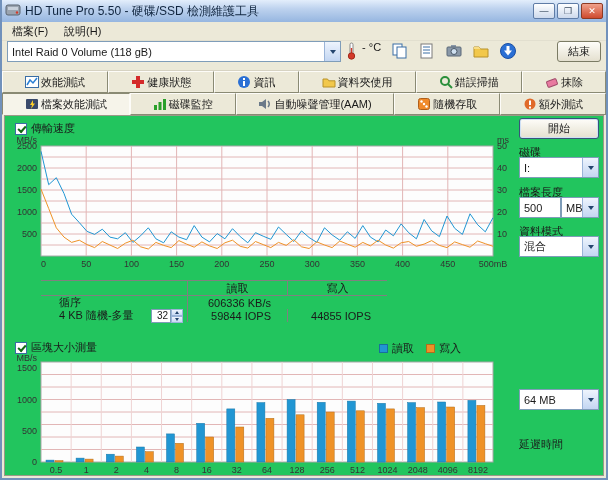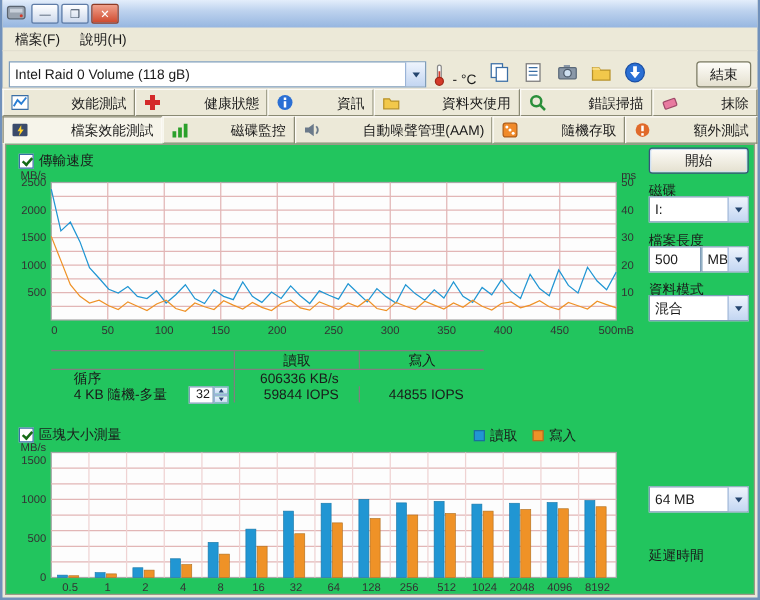--- a/index.html
+++ b/index.html
@@ -6,34 +6,34 @@
 html,body{width:608px;height:480px;overflow:hidden}
 body{font-family:"Liberation Sans","DejaVu Sans",sans-serif;font-size:11px;background:#ece9d8;position:relative;color:#1a1a1a}
 .window{position:absolute;inset:0;border:2px solid #7191bb;border-top:none;background:#ece9d8}
 .titlebar{height:22px;display:flex;align-items:center;gap:4px;padding:0 3px;background:linear-gradient(180deg,#e3eefb,#bdd2ee 40%,#96b6e0)}
 .titlebar .title{flex:1;font-size:12px;color:#10253f;white-space:nowrap;overflow:hidden}
 .winbtns{display:flex;gap:2px}
 .winbtn{width:22px;height:16px;font-size:9px;line-height:1;border:1px solid #5f7ca6;border-radius:2px;background:linear-gradient(#ffffff,#cdd9ec);color:#3a4a5f;padding:0}
 .winbtn.close{background:linear-gradient(#f0a18c,#cf4a2e);color:#fff;border-color:#8d3a24}
 .menubar{height:19px;display:flex;align-items:center;padding:0 2px;border-bottom:1px solid #e2dfcf}
 .menu-item{padding:2px 8px}
-.toolbar{height:30px;display:flex;align-items:flex-end;gap:5px;padding:0 5px;border-bottom:1px solid #d6d2c2}
+.toolbar{height:30px;display:flex;align-items:flex-start;gap:5px;padding:0 5px;border-bottom:1px solid #d6d2c2}
 .combo{height:21px;background:#fff;border:1px solid #7f9db9;display:flex;align-items:center}
 .combo-val{flex:1;padding:0 4px;white-space:nowrap;overflow:hidden}
 .combo-btn{width:16px;height:100%;display:flex;align-items:center;justify-content:center;background:linear-gradient(#eef4fd,#c3d6f2);border-left:1px solid #9ab4d8}
 .arrow-down{width:0;height:0;border-left:3px solid transparent;border-right:3px solid transparent;border-top:4px solid #24456e}
 .drive{width:334px}
 .temp{white-space:nowrap}
 .thermo{display:flex;align-items:center}
 .toolbar-icons{display:flex;gap:3px;margin-left:2px}
 .iconbtn{width:24px;height:22px;border:1px solid transparent;background:transparent;display:flex;align-items:center;justify-content:center;padding:0}
 .btn{height:21px;padding:0 8px;border:1px solid #7b7b64;border-radius:3px;background:linear-gradient(#fefdf9,#e4e0cf);font-size:11px;color:#1a1a1a}
 .btn.exit{margin-left:auto;width:44px}
 .tabrow{display:flex;height:22px}
-.tab{flex:1 1 auto;display:flex;align-items:center;justify-content:space-between;gap:2px;background:#ece9d8;border:1px solid;border-color:#fdfcf8 #8a8a74 #8a8a74 #fdfcf8;white-space:nowrap;padding:0 6px;cursor:default}
+.tab{flex:1 1 auto;display:flex;align-items:center;justify-content:center;gap:2px;background:#ece9d8;border:1px solid;border-color:#fdfcf8 #8a8a74 #8a8a74 #fdfcf8;white-space:nowrap;padding:0 6px;cursor:default}
 .tab.active{background:#f6f4ea;border-color:#8a8a74 #fdfcf8 #f6f4ea #8a8a74}
 .tabicon{display:flex;align-items:center}
 .content{position:absolute;left:2px;right:2px;top:115px;bottom:2px;border:1px solid #9a9a88;background:#22c55e;overflow:hidden}
 .content>*{position:absolute}
 .check{display:flex;align-items:center;gap:4px}
 .box{width:12px;height:12px;background:#fff;border:1px solid #3a6ea5;position:relative;display:inline-block}
 .box.checked::after{content:"";position:absolute;left:2px;top:2px;width:6px;height:3px;border-left:2px solid #156a15;border-bottom:2px solid #156a15;transform:rotate(-48deg)}
 .tick{font:9px "Liberation Sans",sans-serif;fill:#333}
 .axlab{font:9px "Liberation Sans",sans-serif;fill:#333}
 .results{width:346px;border-top:1px solid #808080}
@@ -61,20 +61,21 @@
 </head>
 <body>
 
 <div class="window">
   <div class="titlebar">
     <span class="app-icon"><svg width="16" height="16">
           <rect x="1" y="3" width="14" height="10" rx="2" fill="#9aa4b0" stroke="#5a6470"></rect>
           <rect x="3" y="5" width="10" height="3" fill="#c8d0da"></rect>
           <circle cx="12" cy="10.5" r="1.2" fill="#d43a2a"></circle>
         </svg></span>
+    <span class="title">HD Tune Pro 5.50 - 硬碟/SSD 檢測維護工具</span>
     <span class="winbtns">
       <button class="winbtn">—</button>
       <button class="winbtn">❒</button>
       <button class="winbtn close">✕</button>
     </span>
   </div>
 
   <div class="menubar" id="menubar">
       <span class="menu-item">檔案(F)</span>
       <span class="menu-item">說明(H)</span>

